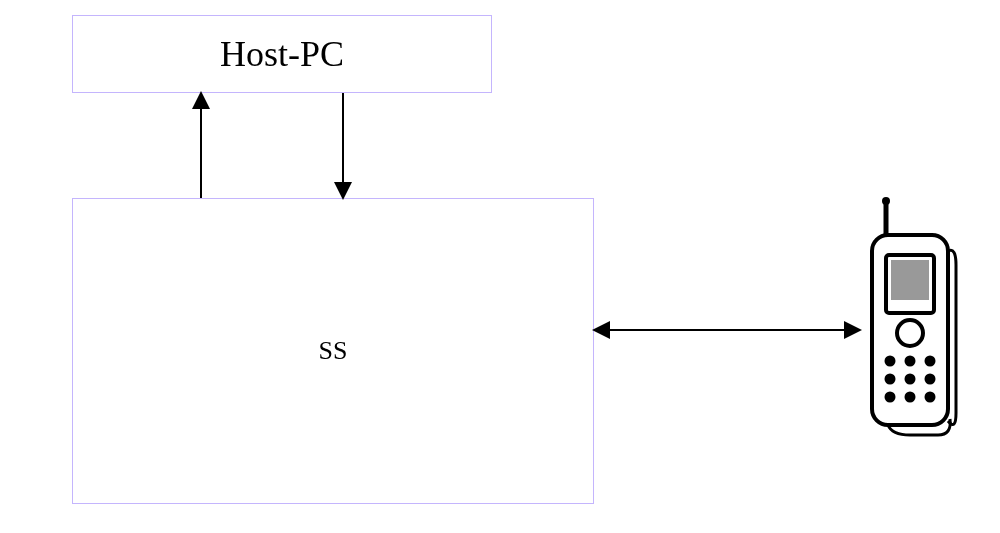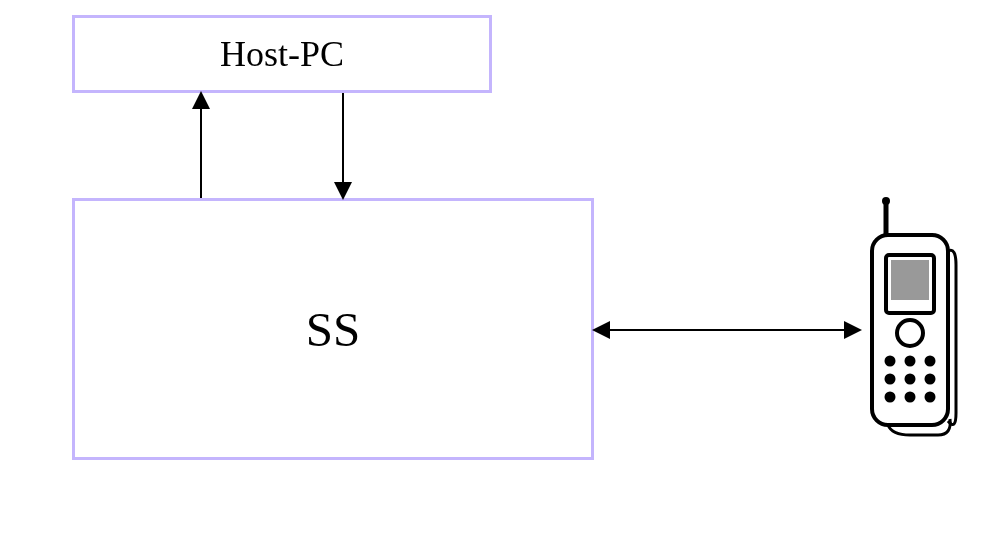--- a/index.html
+++ b/index.html
@@ -5,39 +5,39 @@
     * { box-sizing: border-box; margin: 0; padding: 0; }
     body {
       width: 1000px;
       height: 533px;
       background: #fff;
       position: relative;
       font-family: "Times New Roman", serif;
     }
     .box {
       position: absolute;
-      border: 3px solid #c4b5fd;
+      border: 1px solid #c4b5fd;
       display: flex;
       align-items: center;
       justify-content: center;
       background: #fff;
     }
     .host-pc {
       left: 72px;
       top: 15px;
       width: 420px;
       height: 78px;
       font-size: 36px;
     }
     .ss {
       left: 72px;
       top: 198px;
       width: 522px;
-      height: 262px;
-      font-size: 49px;
+      height: 306px;
+      font-size: 26px;
     }
     .arrow-up {
       position: absolute;
       left: 200px;
       top: 93px;
       width: 2px;
       height: 105px;
       background: #000;
     }
     .arrow-up::before {

